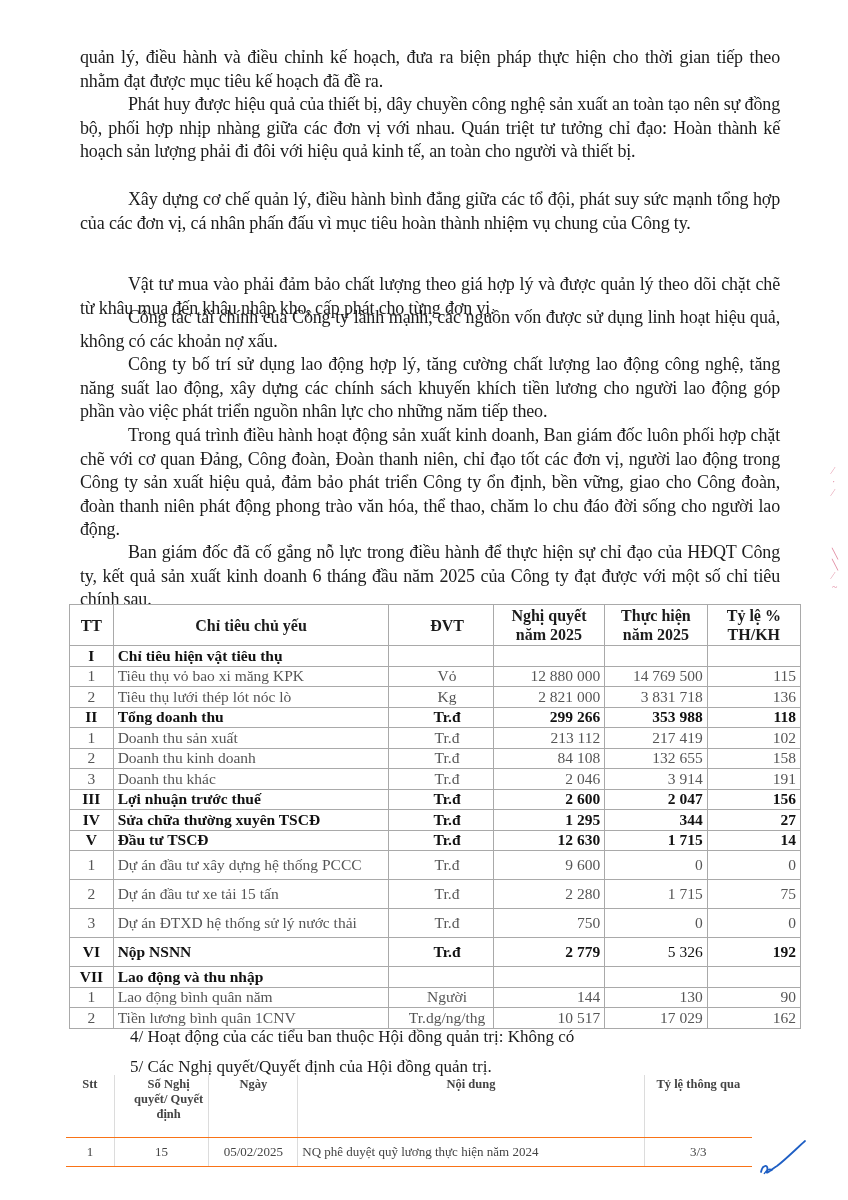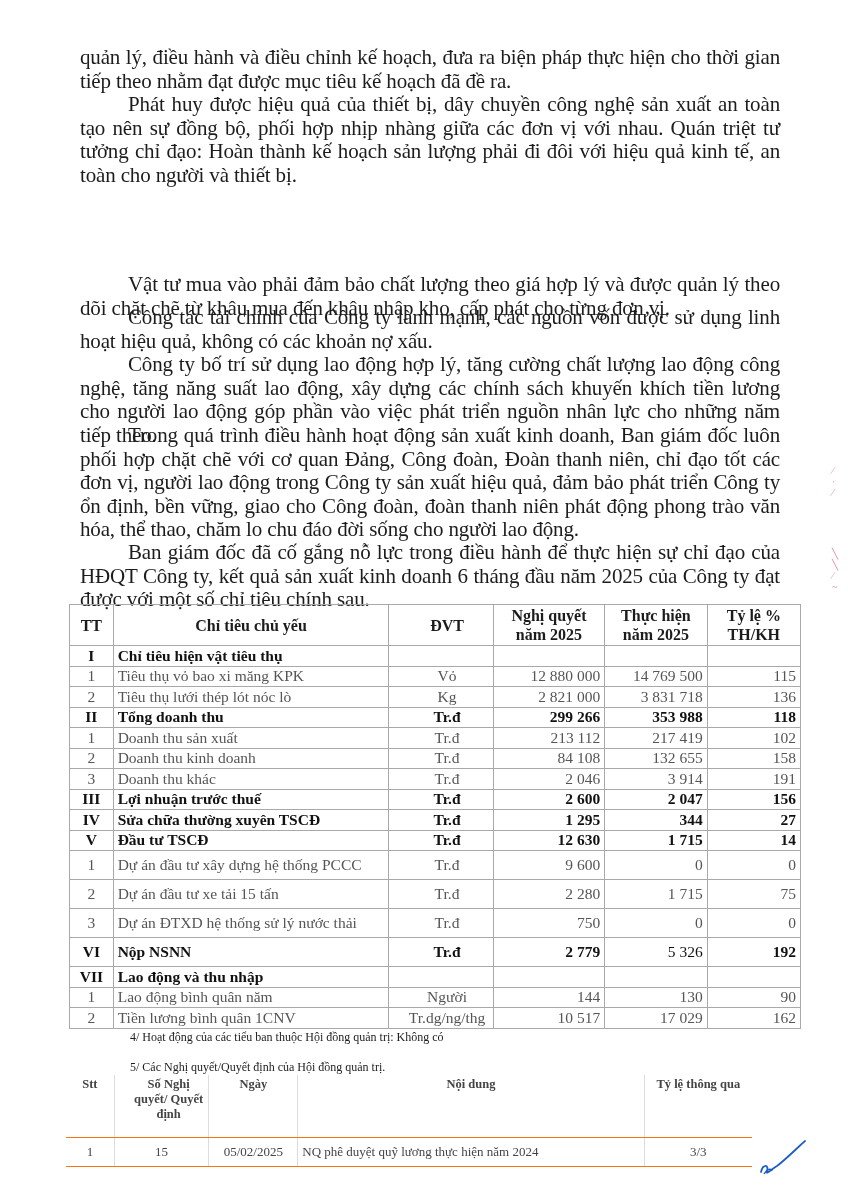--- a/index.html
+++ b/index.html
@@ -1,58 +1,59 @@
 <!DOCTYPE html>
 <html><head>
 <meta charset="utf-8">
 <style>
   html, body { margin: 0; padding: 0; background: #ffffff; }
   body { width: 848px; height: 1200px; position: relative; overflow: hidden;
          font-family: "Liberation Serif", serif; color: #1c1c1c; }
   .page { position: absolute; left: 0; top: 0; width: 848px; height: 1200px; }
-  .para { position: absolute; left: 80px; width: 700px; font-size: 21px; line-height: 23.5px;
+  .para { position: absolute; left: 80px; width: 700px; font-size: 18px; line-height: 23.5px;
           text-align: justify; margin: 0; letter-spacing: -0.15px; }
   .para.indent { text-indent: 48px; }
 
   table.kq { position: absolute; left: 69px; top: 604px; width: 732px; border-collapse: collapse;
              font-size: 15.5px; }
   table.kq td, table.kq th { border: 1px solid #a9a9a9; padding: 0 4px; height: 19.5px; line-height: 18px; }
   table.kq th { font-weight: bold; font-size: 16px; height: 40px; line-height: 19px; }
   table.kq .c-tt { width: 36px; text-align: center; }
   table.kq .c-name { width: 292px; text-align: left; }
   table.kq .c-unit { width: 84px; text-align: center; padding-left: 16px; }
   table.kq .c-plan { width: 110px; text-align: right; }
   table.kq .c-act { width: 100px; text-align: right; }
   table.kq .c-rate { width: 88px; text-align: right; }
   table.kq th.c-name, table.kq th.c-plan, table.kq th.c-act, table.kq th.c-rate { text-align: center; }
   table.kq tr.bold td { font-weight: bold; color: #111; }
   table.kq tr.sub td { color: #555; }
   table.kq tr.tall td { height: 28px; }
 
-  .sec { position: absolute; left: 130px; font-size: 12px; line-height: 22px; }
+  .sec { position: absolute; left: 130px; font-size: 17px; line-height: 22px; }
 
   table.nq { position: absolute; left: 66px; top: 1075px; width: 686px; border-collapse: collapse;
              font-size: 12.5px; color: #444; }
   table.nq th, table.nq td { border-bottom: 1px solid #f97316; border-left: 1px solid #dcdcdc; padding: 2px 4px; }
   table.nq th { font-weight: bold; vertical-align: top; height: 58px; line-height: 15px; }
   table.nq td { height: 24px; text-align: center; font-size: 13px; }
   table.nq td.content { text-align: left; }
   table.nq tr th:first-child, table.nq tr td:first-child { border-left: none; }
 
   .stamp-mark { position: absolute; right: 4px; width: 12px; color: #d45a7a; font-size: 10px;
                 line-height: 11px; opacity: 0.7; }
   .signature { position: absolute; left: 755px; top: 1138px; width: 55px; height: 40px; }
 </style>
 </head>
 <body>
 
 <div class="page">
 
   <p class="para" style="top:46px;">quản lý, điều hành và điều chỉnh kế hoạch, đưa ra biện pháp thực hiện cho thời gian tiếp theo nhằm đạt được mục tiêu kế hoạch đã đề ra.</p>
   <p class="para indent" style="top:93px;">Phát huy được hiệu quả của thiết bị, dây chuyền công nghệ sản xuất an toàn tạo nên sự đồng bộ, phối hợp nhịp nhàng giữa các đơn vị với nhau. Quán triệt tư tưởng chỉ đạo: Hoàn thành kế hoạch sản lượng phải đi đôi với hiệu quả kinh tế, an toàn cho người và thiết bị.</p>
+  <p class="para indent" style="top:188px;">Xây dựng cơ chế quản lý, điều hành bình đẳng giữa các tổ đội, phát suy sức mạnh tổng hợp của các đơn vị, cá nhân phấn đấu vì mục tiêu hoàn thành nhiệm vụ chung của Công ty.</p>
   <p class="para indent" style="top:273px;">Vật tư mua vào phải đảm bảo chất lượng theo giá hợp lý và được quản lý theo dõi chặt chẽ từ khâu mua đến khâu nhập kho, cấp phát cho từng đơn vị.</p>
   <p class="para indent" style="top:306px;">Công tác tài chính của Công ty lành mạnh, các nguồn vốn được sử dụng linh hoạt hiệu quả, không có các khoản nợ xấu.</p>
   <p class="para indent" style="top:353px;">Công ty bố trí sử dụng lao động hợp lý, tăng cường chất lượng lao động công nghệ, tăng năng suất lao động, xây dựng các chính sách khuyến khích tiền lương cho người lao động góp phần vào việc phát triển nguồn nhân lực cho những năm tiếp theo.</p>
   <p class="para indent" style="top:424px;">Trong quá trình điều hành hoạt động sản xuất kinh doanh, Ban giám đốc luôn phối hợp chặt chẽ với cơ quan Đảng, Công đoàn, Đoàn thanh niên, chỉ đạo tốt các đơn vị, người lao động trong Công ty sản xuất hiệu quả, đảm bảo phát triển Công ty ổn định, bền vững, giao cho Công đoàn, đoàn thanh niên phát động phong trào văn hóa, thể thao, chăm lo chu đáo đời sống cho người lao động.</p>
   <p class="para indent" style="top:541px;">Ban giám đốc đã cố gắng nỗ lực trong điều hành để thực hiện sự chỉ đạo của HĐQT Công ty, kết quả sản xuất kinh doanh 6 tháng đầu năm 2025 của Công ty đạt được với một số chỉ tiêu chính sau.</p>
 
   <table class="kq">
     <thead>
       <tr>
         <th class="c-tt">TT</th>

